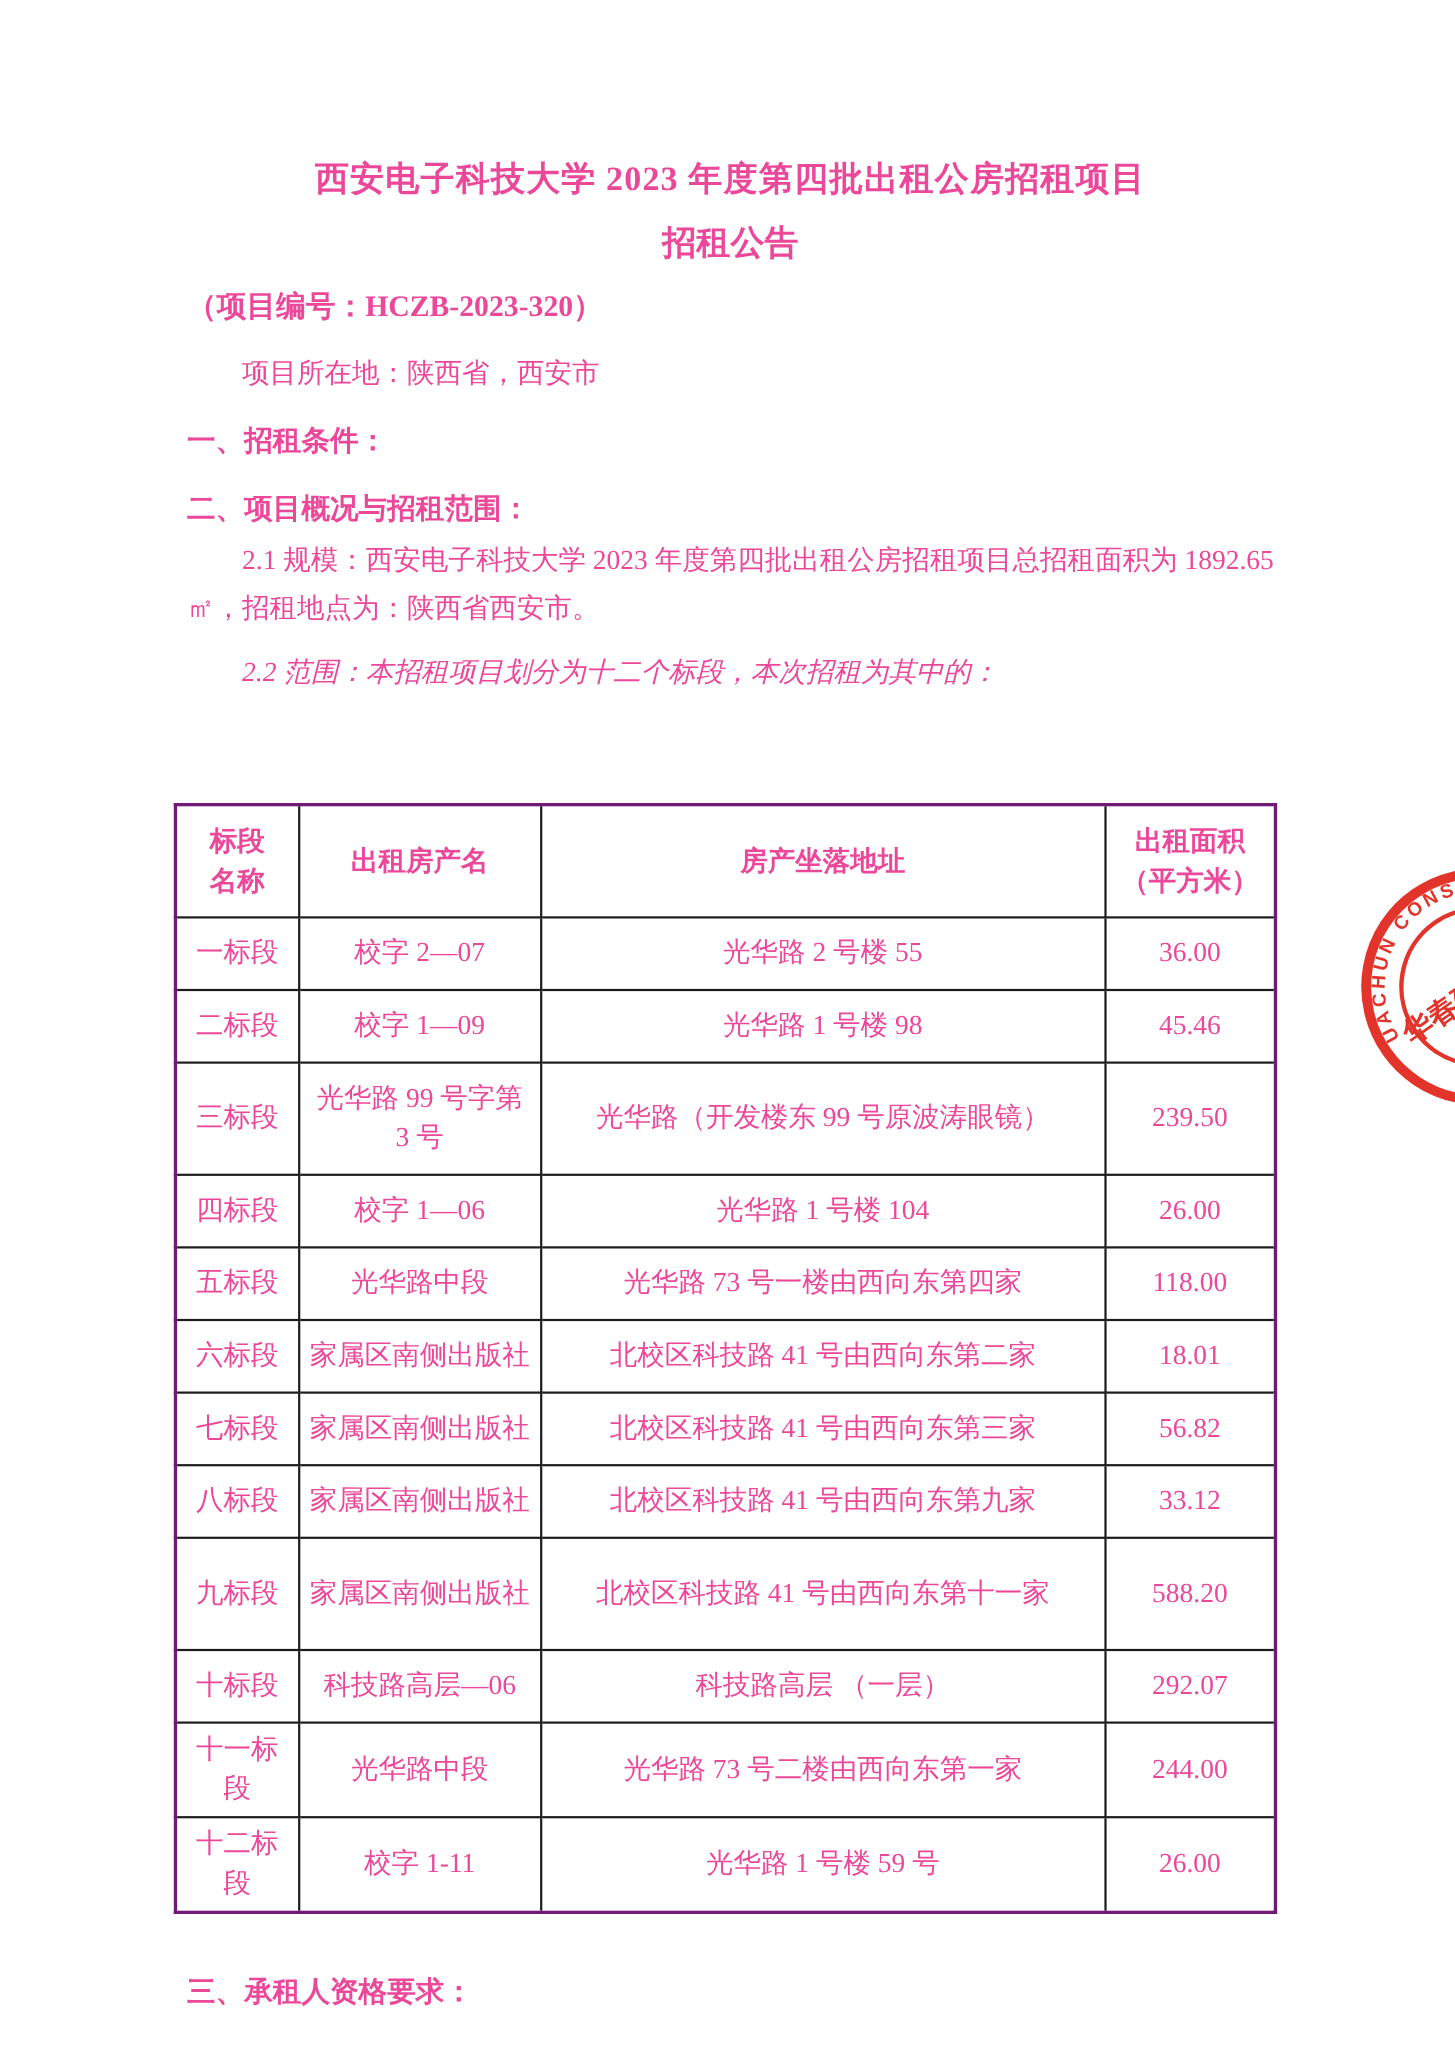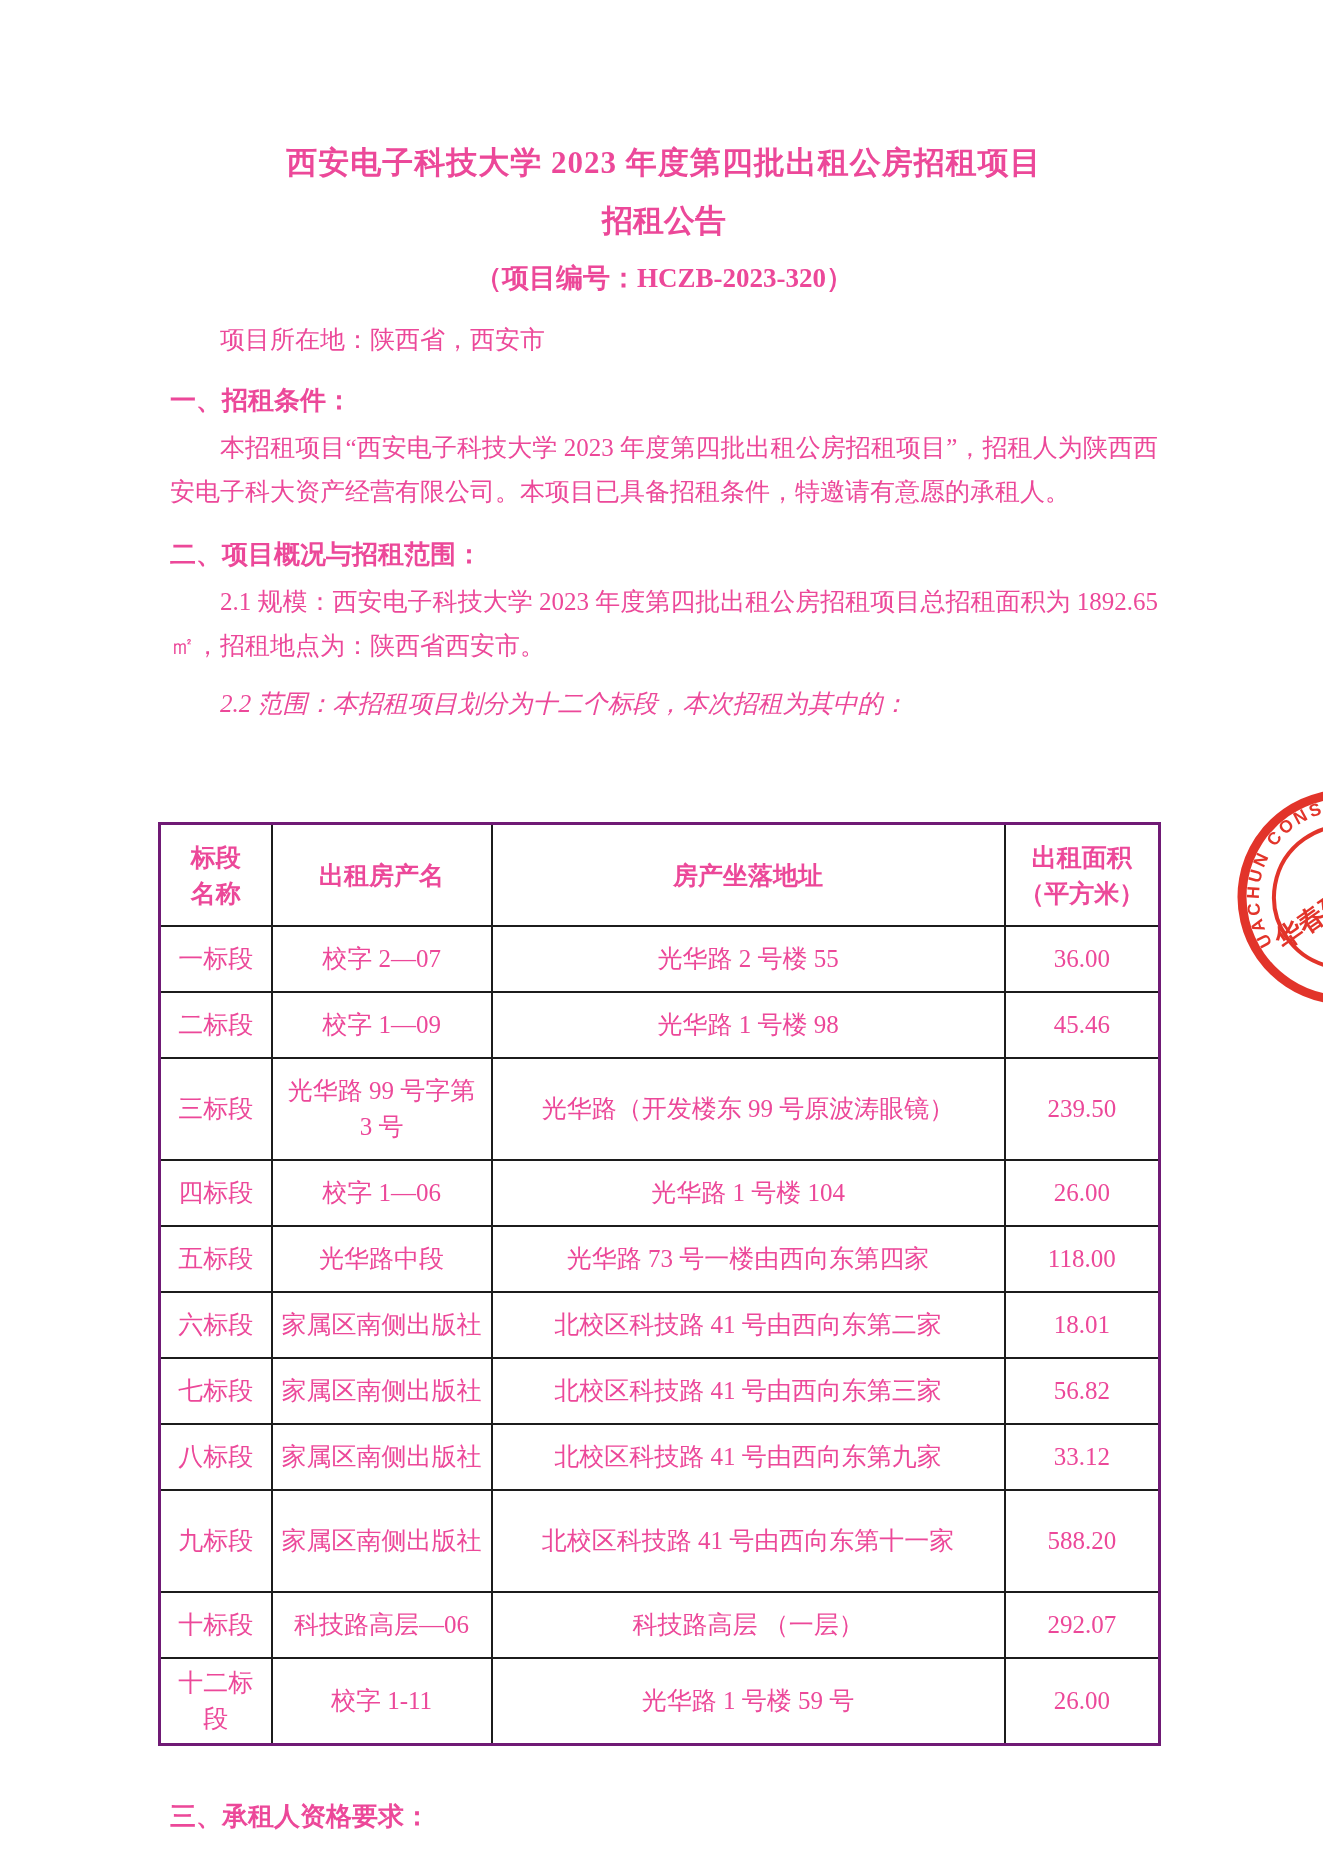--- a/index.html
+++ b/index.html
@@ -24,21 +24,20 @@
     letter-spacing:1px;
   }
   .title2 {
     margin-top:16px;
     text-align:center;
     font-size:31px;
     font-weight:bold;
   }
   .proj-no {
     margin-top:18px;
-    text-align:center;
     font-size:27px;
     font-weight:bold;
     font-family:Liberation Serif, serif;
   }
   .location {
     margin-top:24px;
     font-size:25px;
     text-indent:2em;
     line-height:40px;
   }
@@ -99,21 +98,20 @@
 
 <div class="page">
   <div class="content">
 
     <div class="title1">西安电子科技大学 2023 年度第四批出租公房招租项目</div>
     <div class="title2">招租公告</div>
     <div class="proj-no">（项目编号：HCZB-2023-320）</div>
     <div class="location">项目所在地：陕西省，西安市</div>
 
     <div class="sec-head">一、招租条件：</div>
-    <div class="para">本招租项目“西安电子科技大学 2023 年度第四批出租公房招租项目”，招租人为陕西西安电子科大资产经营有限公司。本项目已具备招租条件，特邀请有意愿的承租人。</div>
 
     <div class="sec-head">二、项目概况与招租范围：</div>
     <div class="para">2.1 规模：西安电子科技大学 2023 年度第四批出租公房招租项目总招租面积为 1892.65 ㎡，招租地点为：陕西省西安市。</div>
     <div class="para tight">2.2 范围：本招租项目划分为十二个标段，本次招租为其中的：</div>
 
     <table class="rent-table">
       <colgroup>
         <col style="width:112px">
         <col style="width:220px">
         <col style="width:513px">
@@ -186,20 +184,26 @@
           <td>九标段</td>
           <td>家属区南侧出版社</td>
           <td>北校区科技路 41 号由西向东第十一家</td>
           <td>588.20</td>
         </tr>
         <tr>
           <td>十标段</td>
           <td>科技路高层—06</td>
           <td>科技路高层 （一层）</td>
           <td>292.07</td>
+        </tr>
+        <tr>
+          <td>十一标段</td>
+          <td>光华路中段</td>
+          <td>光华路 73 号二楼由西向东第一家</td>
+          <td>244.00</td>
         </tr>
         <tr>
           <td>十二标段</td>
           <td>校字 1-11</td>
           <td>光华路 1 号楼 59 号</td>
           <td>26.00</td>
         </tr>
       </tbody>
     </table>
 

